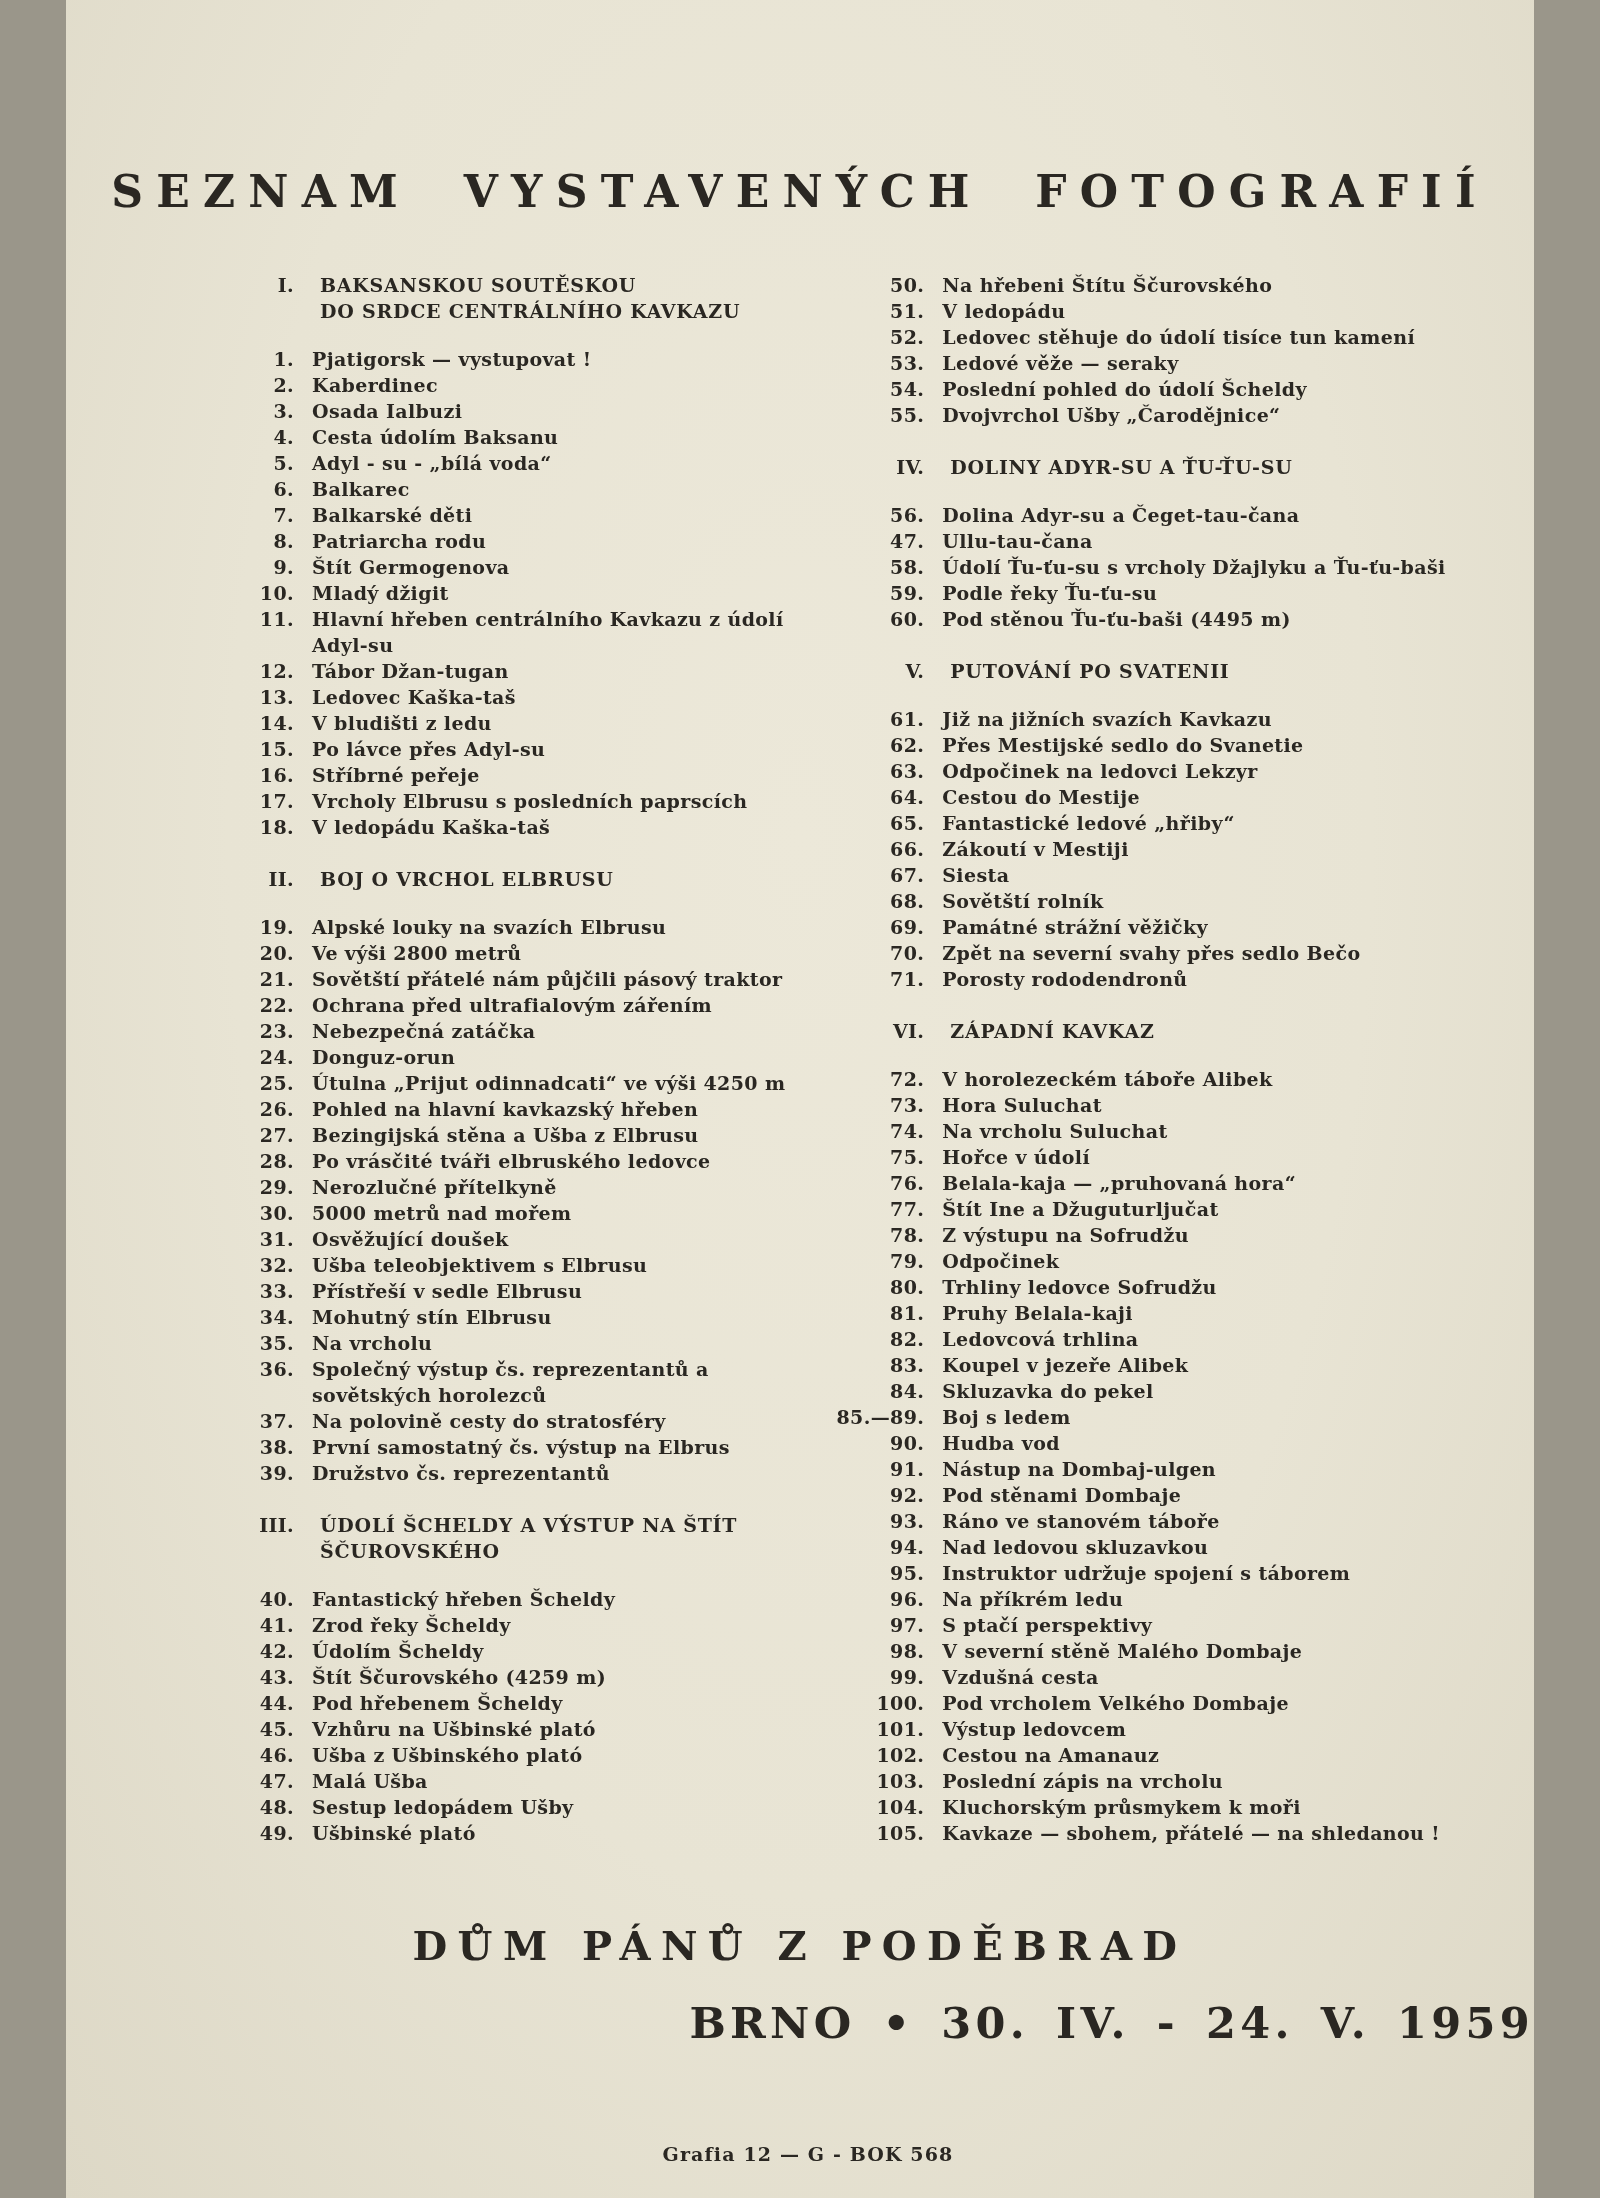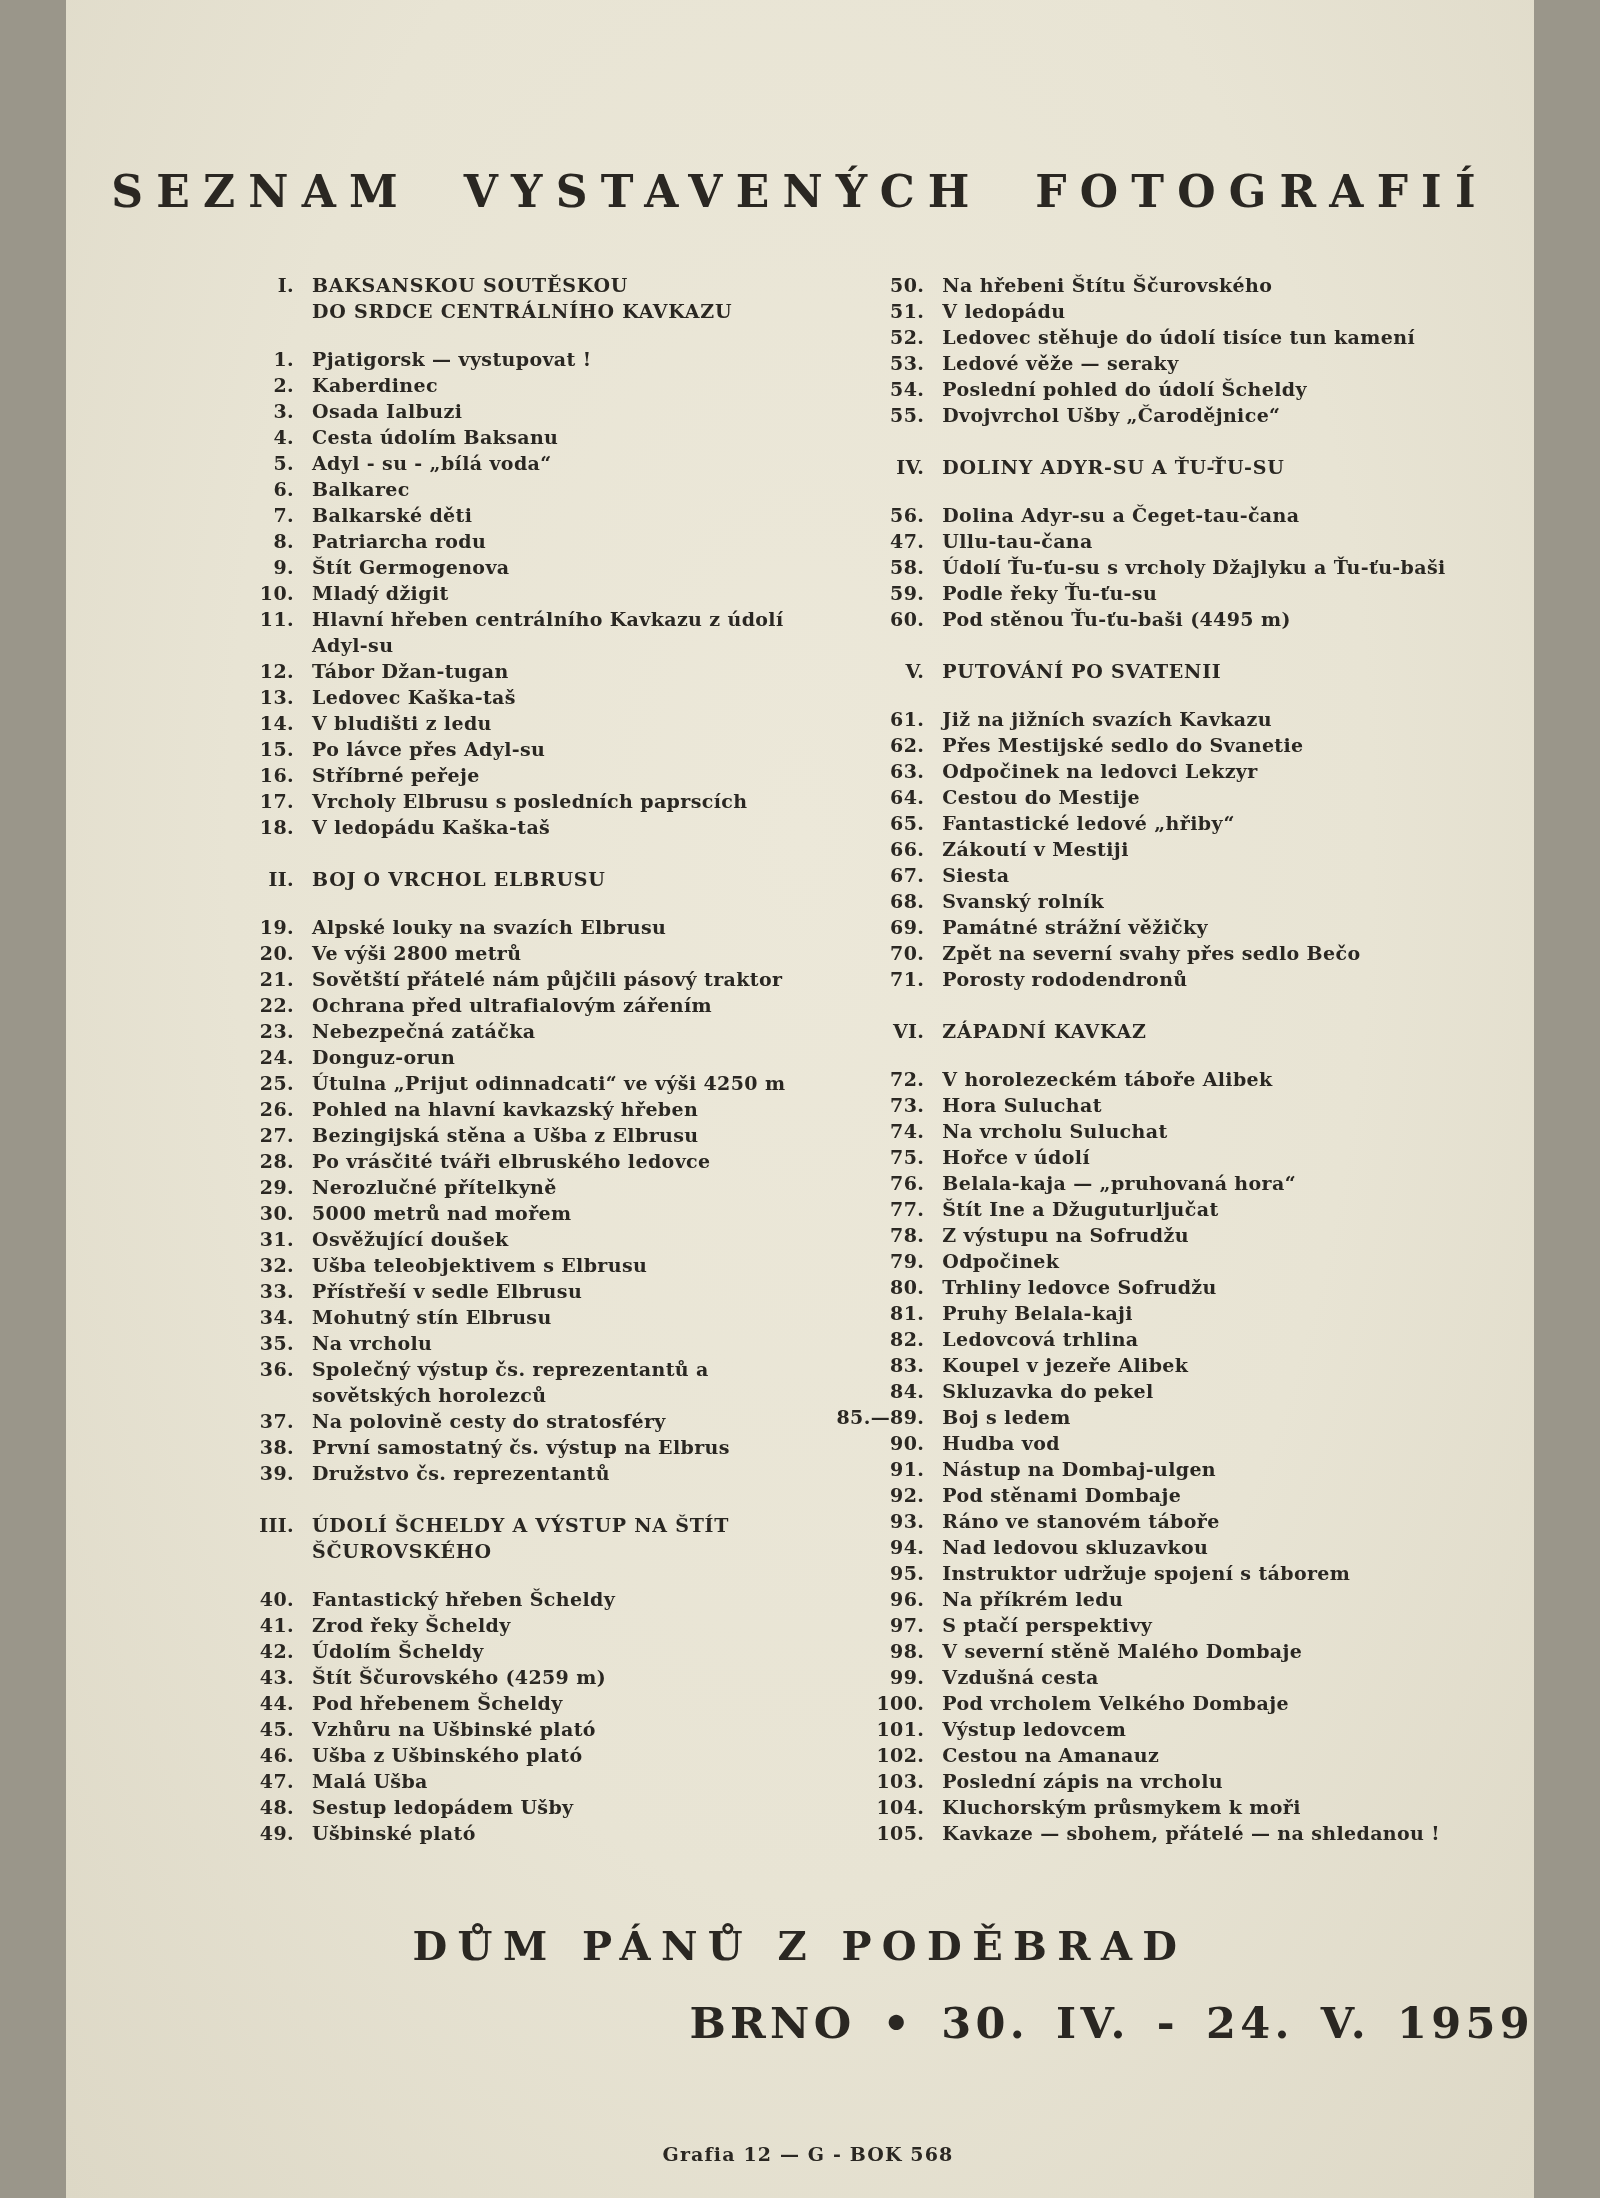--- a/index.html
+++ b/index.html
@@ -40,21 +40,21 @@
   .row { display: flex; }
   .row .num {
     flex: 0 0 58px;
     text-align: right;
     margin-right: 18px;
     white-space: nowrap;
   }
   .col-right .row .num { flex-basis: 90px; }
   .row .txt { flex: 1; white-space: pre-line; }
   .row.section { margin: 26px 0 22px; }
-  .row.section .txt { letter-spacing: 0.04em; }
+  .row.section .txt { letter-spacing: 0.04em; margin-left: 8px; }
   .col .row.section:first-child { margin-top: 0; }
   .footer-venue {
     position: absolute; left: 0; right: 0; top: 1922px;
     text-align: center;
     font-size: 40px;
     letter-spacing: 0.26em;
     white-space: nowrap;
   }
   .footer-dates {
     position: absolute; left: 0; right: 0; top: 1998px;
@@ -366,21 +366,21 @@
         <div class="row entry">
           <span class="num">66.</span>
           <span class="txt">Zákoutí v Mestiji</span>
         </div>
         <div class="row entry">
           <span class="num">67.</span>
           <span class="txt">Siesta</span>
         </div>
         <div class="row entry">
           <span class="num">68.</span>
-          <span class="txt">Svanský rolník</span>
+          <span class="txt">Sovětští rolník</span>
         </div>
         <div class="row entry">
           <span class="num">69.</span>
           <span class="txt">Památné strážní věžičky</span>
         </div>
         <div class="row entry">
           <span class="num">70.</span>
           <span class="txt">Zpět na severní svahy přes sedlo Bečo</span>
         </div>
         <div class="row entry">

